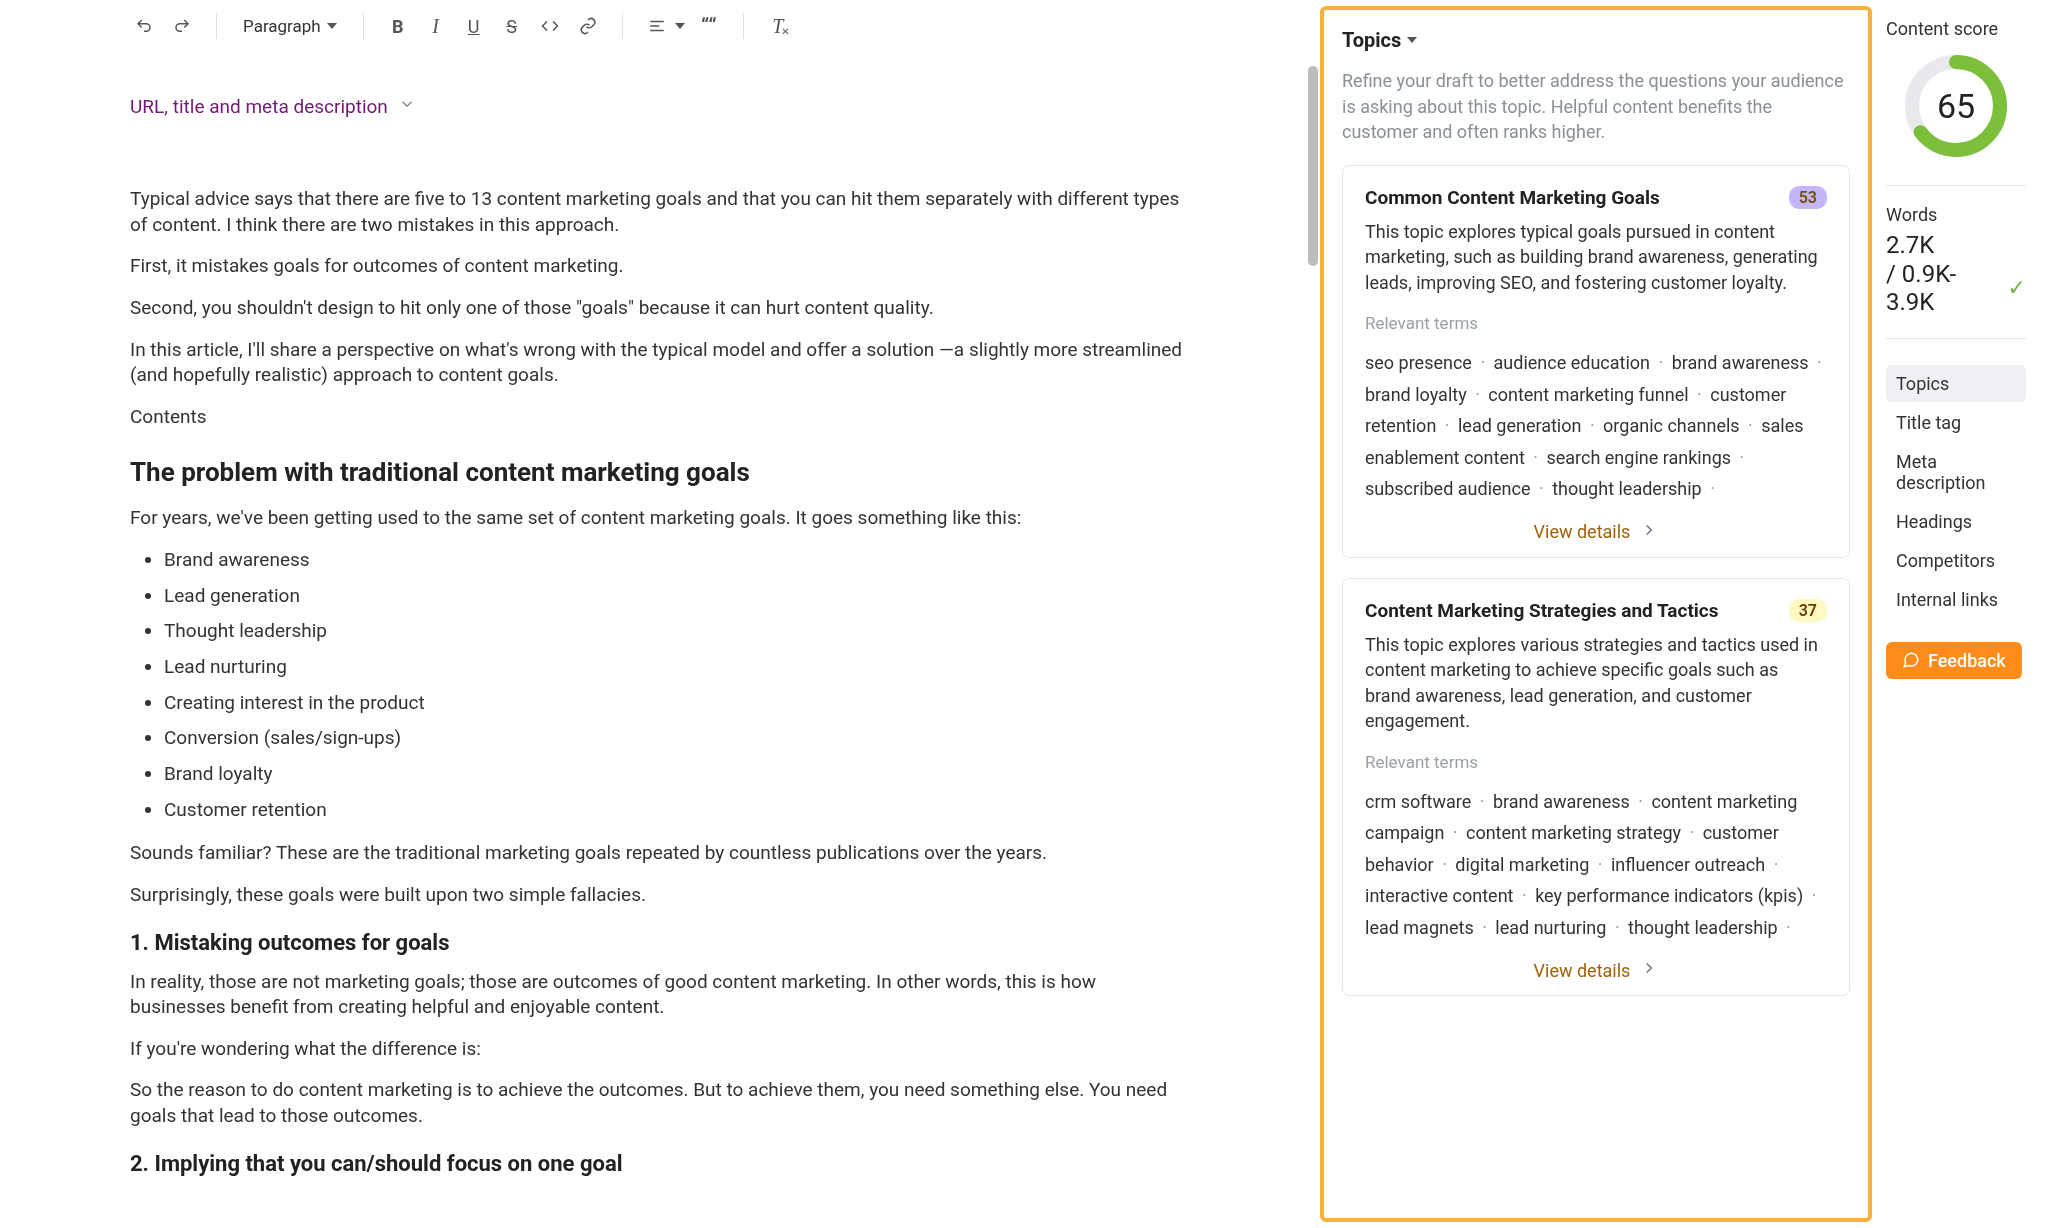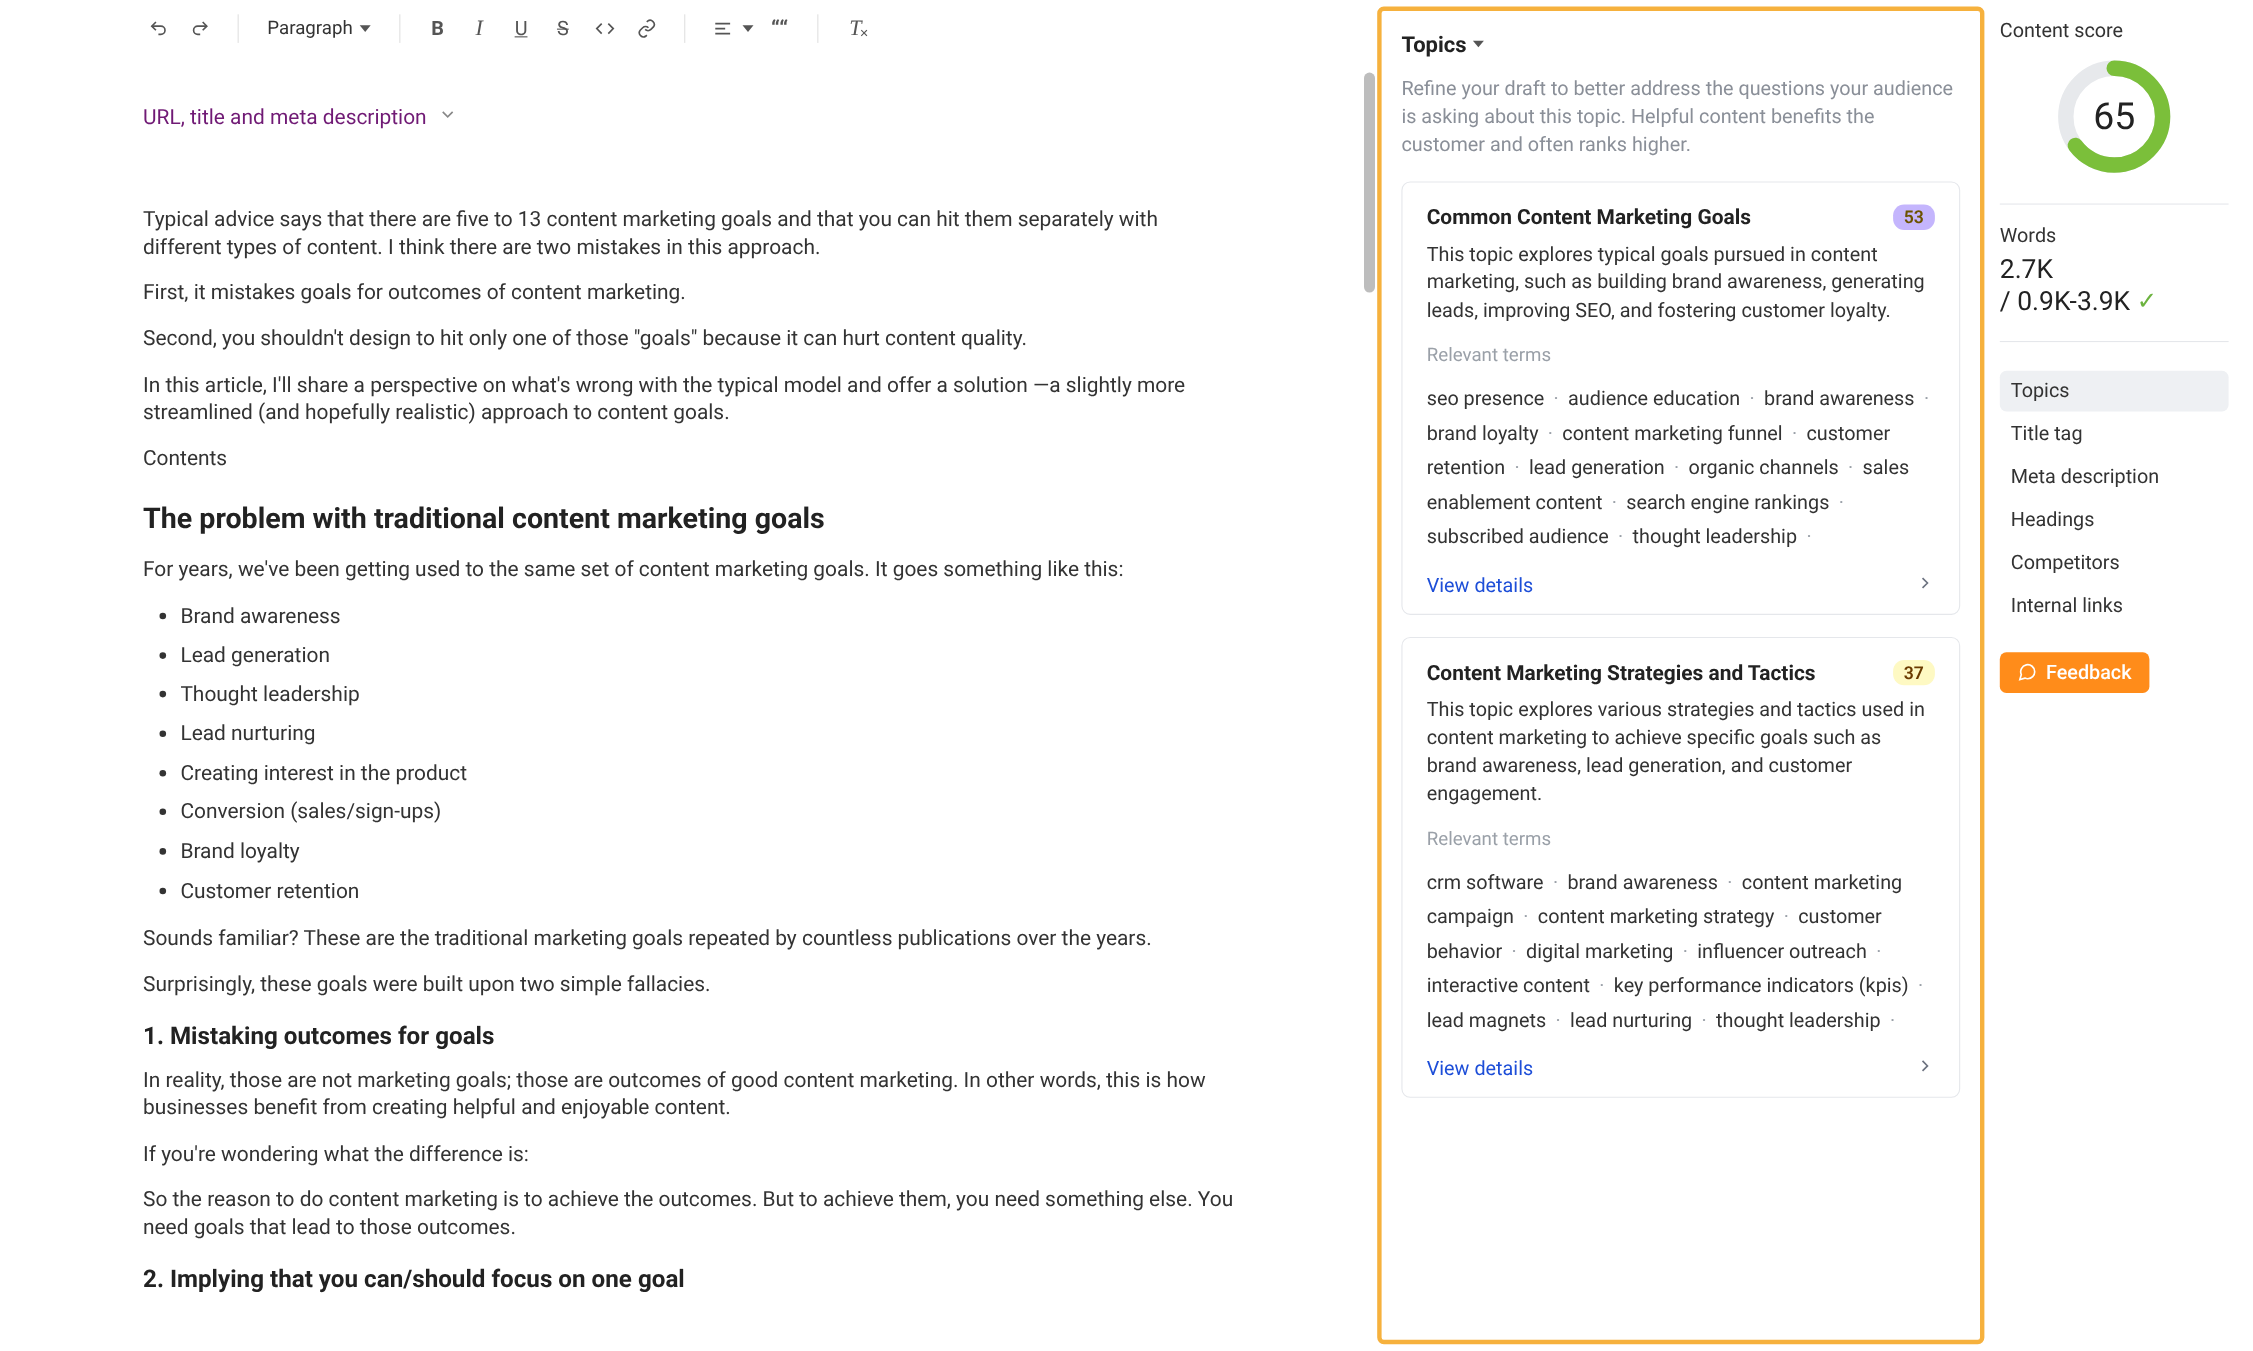--- a/index.html
+++ b/index.html
@@ -117,28 +117,28 @@
     font-size: 16px; font-weight: 600;
     padding: 2px 10px; border-radius: 10px;
   }
   .topic-badge.yellow { background: #c4b5fd; color: #6b5200; }
   .topic-badge.orange { background: #fef9c3; color: #6b3b00; }
   .topic-desc { font-size: 18px; color: #333; line-height: 1.42; margin-bottom: 18px; }
   .terms-label { font-size: 17px; color: #9aa0a8; margin-bottom: 14px; }
   .terms { font-size: 18px; color: #333; line-height: 1.75; margin-bottom: 10px; }
   .terms .dot { color: #9aa0a8; padding: 0 4px; }
   .view-details {
-    display: flex; justify-content: space-between; align-items: center; gap: 10px;
-    color: #1d4ed8; font-size: 18px; cursor: pointer; padding-top: 6px;
+    display: flex; justify-content: center; align-items: center; gap: 10px;
+    color: #a16207; font-size: 18px; cursor: pointer; padding-top: 6px;
   }
   .view-details .chev svg { stroke: #6d7380; }
 
   
   .score-col {
-    width: 244px;
+    width: 176px;
     padding: 18px 22px 16px 14px;
   }
   .score-label { font-size: 18px; color: #333; margin-bottom: 12px; }
   .score-ring-wrap { display:flex; justify-content:center; margin-bottom: 24px; }
   .score-ring { position: relative; width: 110px; height: 110px; }
   .score-ring svg { transform: rotate(-90deg); }
   .score-num {
     position: absolute; inset: 0;
     display: flex; align-items: center; justify-content: center;
     font-size: 34px; font-weight: 400; color: #222;

